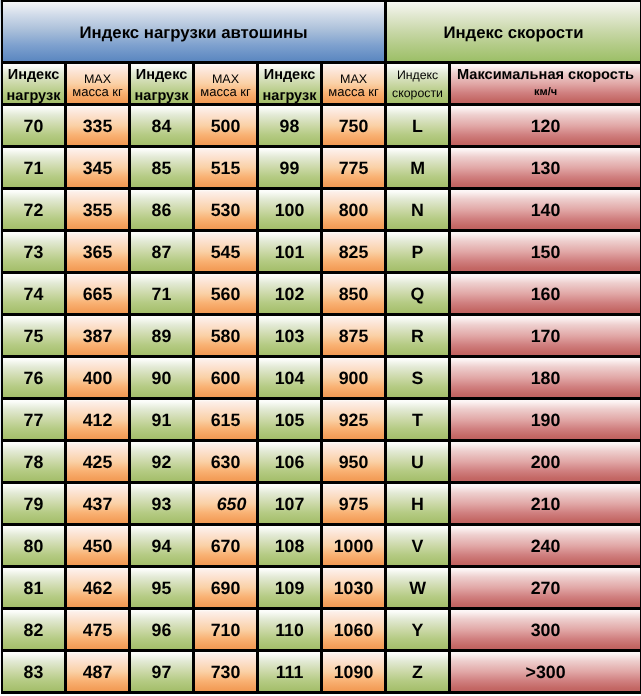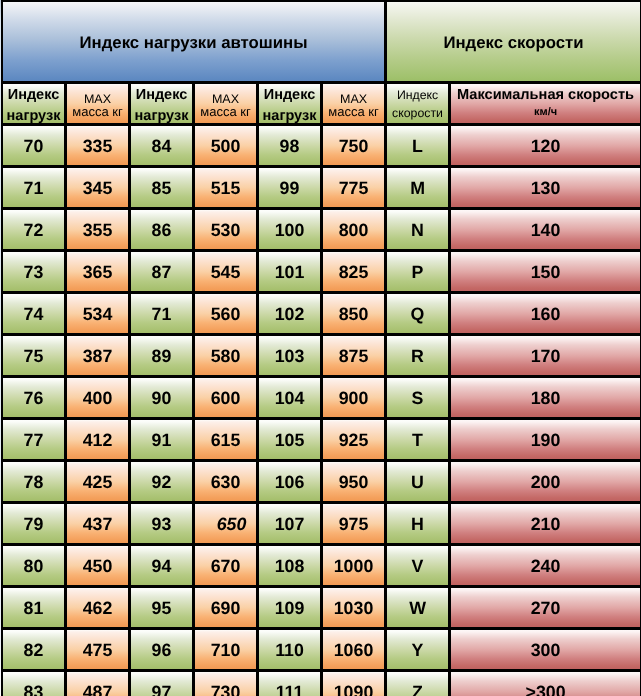--- a/index.html
+++ b/index.html
@@ -24,21 +24,21 @@
     padding:0;margin:0;overflow:hidden;
     text-align:center;vertical-align:middle;
     color:#000000;
     border-right:3px solid #000;
     border-bottom:3px solid #000;
     box-sizing:border-box;
     white-space:nowrap;
   }
   table.grid tr td:first-child{border-left:2px solid #000;}
   table.grid tr:first-child td{border-top:2px solid #000;}
-  .title{font-size:16.8px;font-weight:bold;height:84px;line-height:59px;position:relative;}
+  .title{font-size:16.8px;font-weight:bold;height:64px;line-height:59px;position:relative;}
   .title .titlewrap{position:absolute;left:0;right:0;top:50%;transform:translateY(calc(-50% + 1.2px));line-height:1;text-align:center;}
   .t-load{background:linear-gradient(to bottom,#f6f7fa 0%,#f2f3f6 2%,#d2dcea 21%,#abc0da 47%,#7da0ce 74%,#628cc3 95%,#5b87c0 100%);}
   .t-speed{background:linear-gradient(to bottom,#f9faf5 0%,#f5f6f0 2%,#e3e9d3 21%,#cbd9ac 47%,#b3cb87 74%,#a1c26e 95%,#9cbf68 100%);}
   .hdrow td{height:42px;position:relative;}
   .hdrow td .hdwrap{position:absolute;left:0;right:0;top:0;text-align:center;}
   .hdrow td .hdwrap span{display:block;position:absolute;left:0;right:0;line-height:1;text-align:center;}
   .hd{font-size:14.5px;font-weight:bold;}
   .hd .l1{top:3.9px;} .hd .l2{top:24.8px;}
   .hd-reg{font-size:13px;font-weight:normal;}
   .hd-reg .l1{top:9px;font-size:12.5px;} .hd-reg .l2{top:20.9px;}
@@ -163,21 +163,21 @@
           <td class="o cell">365</td>
           <td class="g cell">87</td>
           <td class="o cell">545</td>
           <td class="g cell">101</td>
           <td class="o cell">825</td>
           <td class="g cell">P</td>
           <td class="r cell">150</td>
         </tr>
         <tr class="datarow">
           <td class="g cell">74</td>
-          <td class="o cell">534</td>
+          <td class="o cell">665</td>
           <td class="g cell">71</td>
           <td class="o cell">560</td>
           <td class="g cell">102</td>
           <td class="o cell">850</td>
           <td class="g cell">Q</td>
           <td class="r cell">160</td>
         </tr>
         <tr class="datarow">
           <td class="g cell">75</td>
           <td class="o cell">387</td>

